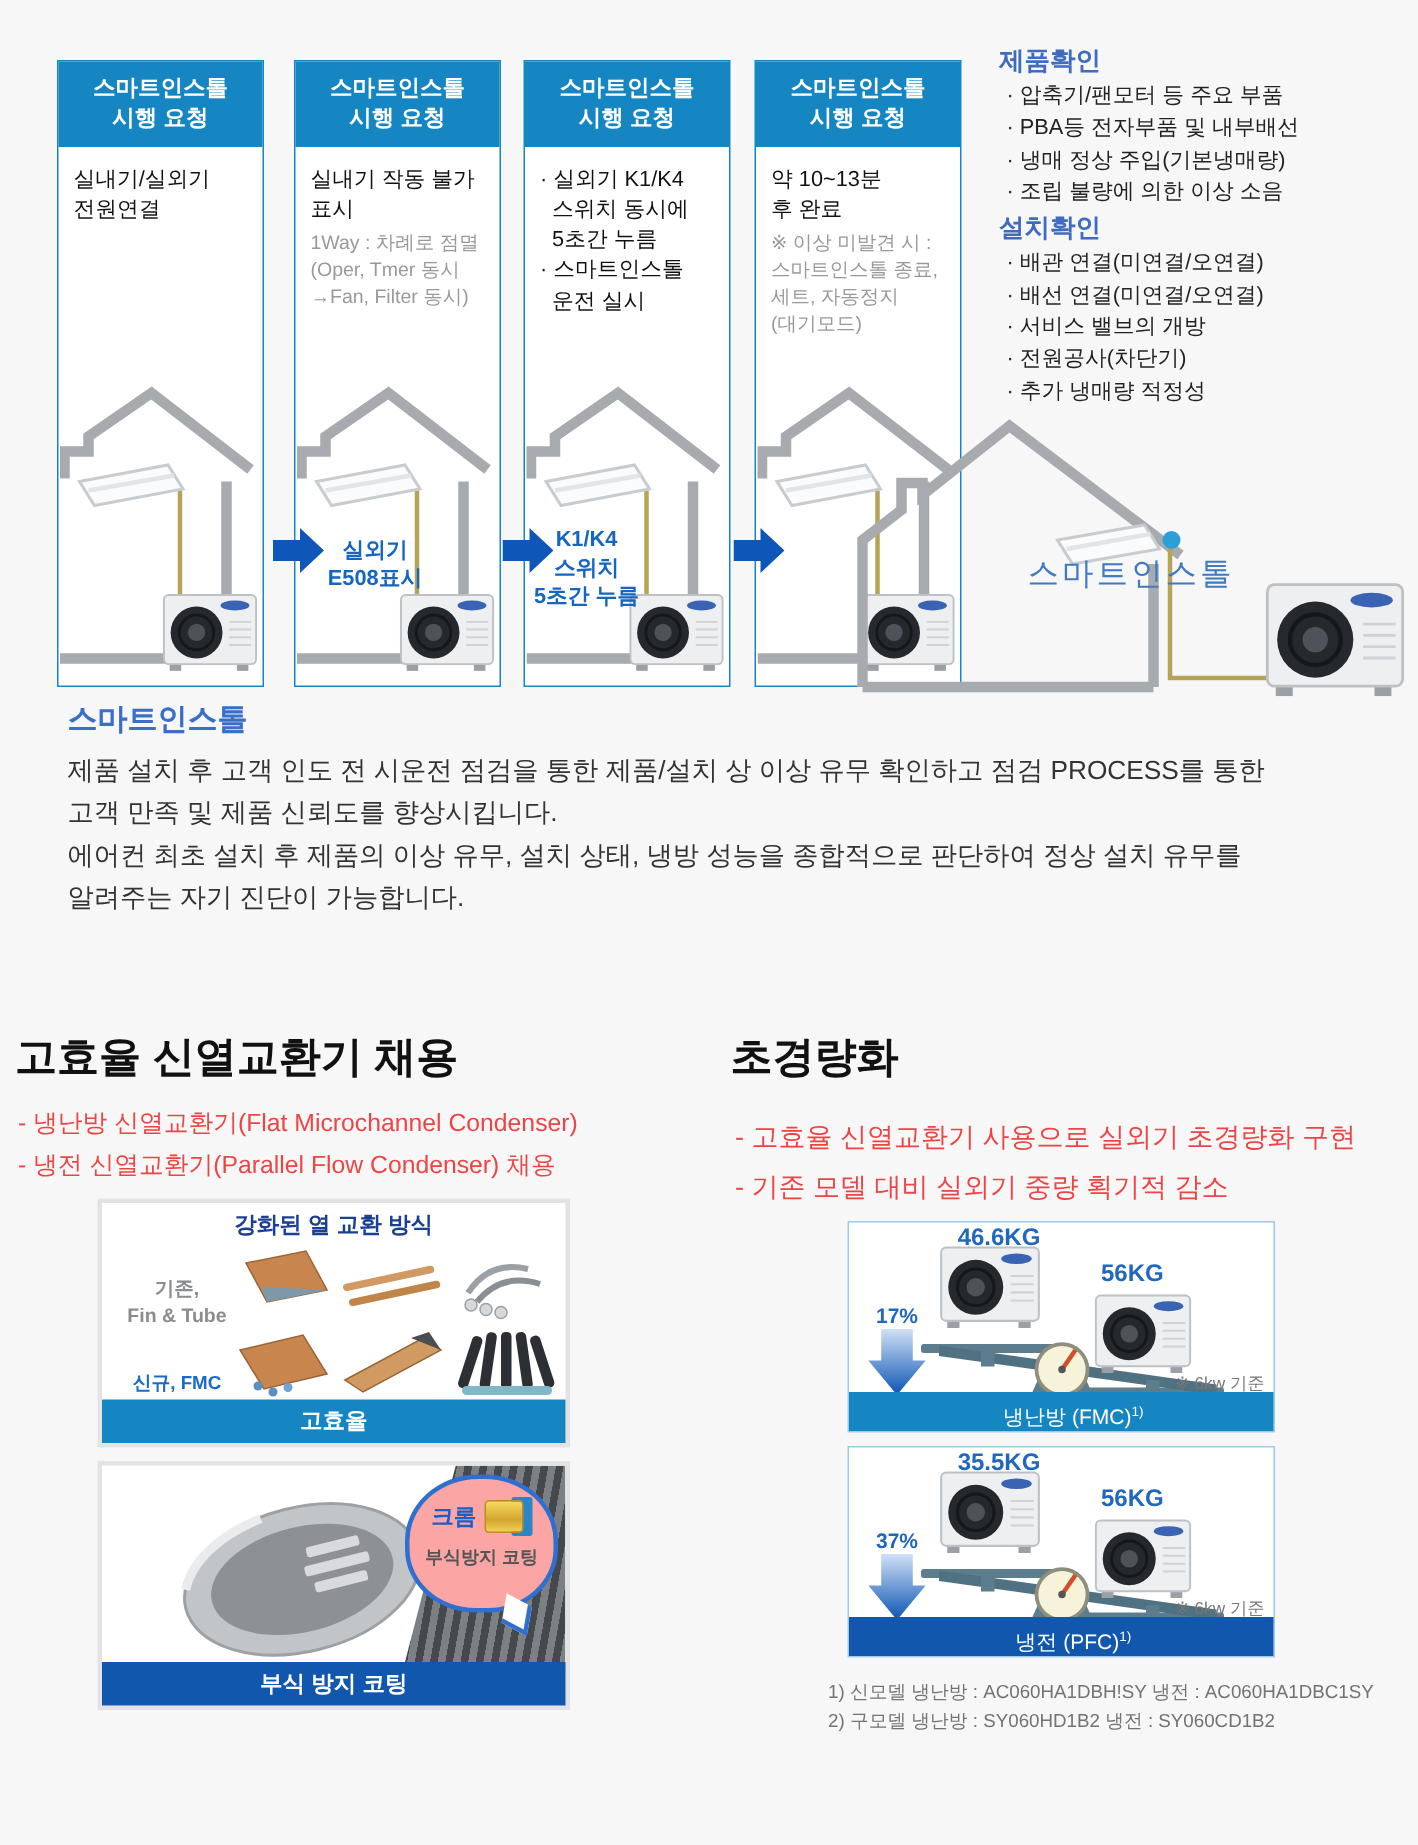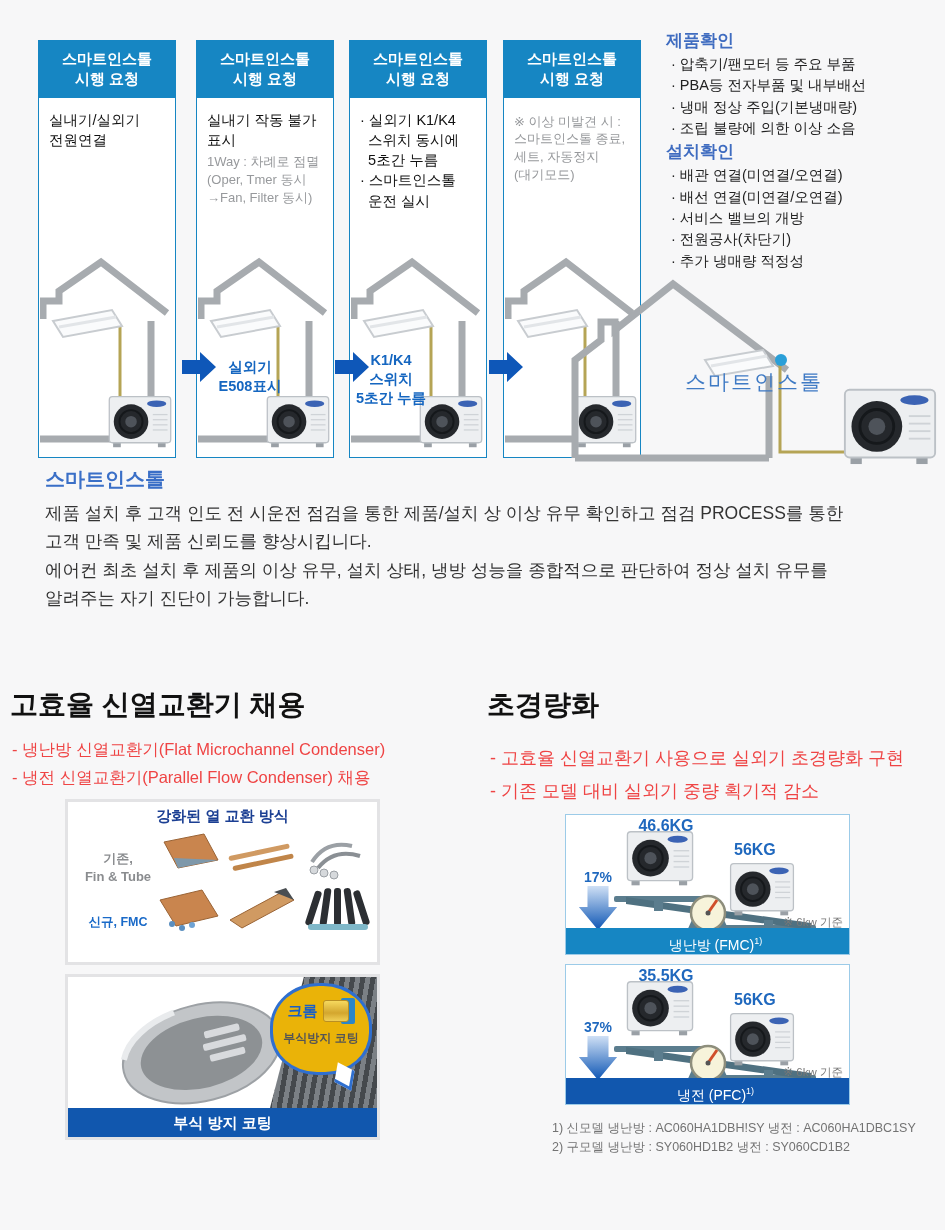--- a/index.html
+++ b/index.html
@@ -51,21 +51,21 @@
            font-size:15px; text-align:center; line-height:29px; }
   .fig1-title { position:absolute; top:5px; left:0; right:0; text-align:center; color:#1b3f93;
            font-weight:bold; font-size:15px; }
   .fig1-label1 { position:absolute; left:14px; top:48px; width:72px; text-align:center;
            color:#8a8c8f; font-weight:bold; font-size:13px; line-height:1.4; white-space:pre-line; }
   .fig1-label2 { position:absolute; left:14px; top:112px; width:72px; text-align:center;
            color:#1a6ac8; font-weight:bold; font-size:12.5px; }
   .fig2-fins { position:absolute; right:0; top:0; width:118px; height:137px;
            background:repeating-linear-gradient(100deg,#45494d 0 5px,#7b8085 5px 10px);
            clip-path:polygon(38% 0,100% 0,100% 100%,8% 100%); }
-  .bubble { position:absolute; right:5px; top:6px; width:102px; height:92px; background:#eab308;
+  .bubble { position:absolute; right:5px; top:6px; width:102px; height:92px; background:#fca5a5;
            border:3px solid #2f6fd0; border-radius:48% 48% 46% 46%; box-sizing:border-box;
            text-align:center; }
   .bubble:after { content:""; position:absolute; left:62px; bottom:-14px; width:16px; height:16px;
            background:#fff; border-right:3px solid #2f6fd0; border-bottom:3px solid #2f6fd0;
            transform:rotate(28deg) skewX(18deg); }
   .bubble-row { display:flex; align-items:center; justify-content:center; gap:5px; margin-top:12px; }
   .bubble-label { color:#1a5fc8; font-weight:bold; font-size:15px; }
   .gold-icon { position:relative; width:32px; height:26px; display:inline-block; }
   .gold-icon .blue { position:absolute; right:0; top:0; width:14px; height:26px; background:#2b86c8; border-radius:2px; }
   .gold-icon .gold { position:absolute; left:0; top:2px; width:26px; height:22px; border-radius:3px;
@@ -206,20 +206,22 @@
       </svg>
     <svg class="panel-odu" width="64" height="54" viewBox="0 0 100 84">
         <use href="#sym-odu"></use>
       </svg>
   </div>
 
   <div class="panel" style="left:503px">
     <div class="panel-header">스마트인스톨
 시행 요청</div>
     <div class="panel-body">
+      <div class="panel-title">약 10~13분
+후 완료</div>
       <div class="panel-note">※ 이상 미발견 시 :
 스마트인스톨 종료,
 세트, 자동정지
 (대기모드)</div>
     </div>
     <svg class="panel-house" width="134" height="200">
         <use href="#sym-house-small"></use>
       </svg>
     <svg class="panel-odu" width="64" height="54" viewBox="0 0 100 84">
         <use href="#sym-odu"></use>
@@ -304,20 +306,21 @@
         <g fill="#2c2f33">
           <rect x="242" y="62" width="7" height="36" rx="3" transform="rotate(18 245 80)"></rect>
           <rect x="254" y="60" width="7" height="38" rx="3" transform="rotate(8 257 79)"></rect>
           <rect x="266" y="60" width="7" height="38" rx="3"></rect>
           <rect x="278" y="60" width="7" height="38" rx="3" transform="rotate(-8 281 79)"></rect>
           <rect x="290" y="62" width="7" height="36" rx="3" transform="rotate(-18 293 80)"></rect>
         </g>
         <rect x="240" y="96" width="60" height="6" rx="3" fill="#7fb8c9"></rect>
       </g>
     </svg>
+    <div class="figbar cyan">고효율</div>
   </div>
 
   <div class="figbox" style="top:974px">
     <div class="fig2-fins"></div>
     <svg width="210" height="132" style="position:absolute;left:28px;top:4px">
       <g transform="rotate(-14 105 70)">
         <ellipse cx="105" cy="72" rx="80" ry="48" fill="#c2c5c8" stroke="#9da1a5" stroke-width="2"></ellipse>
         <ellipse cx="105" cy="72" rx="62" ry="35" fill="#8d9194"></ellipse>
         <g fill="#d8dadd">
           <rect x="112" y="52" width="36" height="7" rx="2"></rect>

